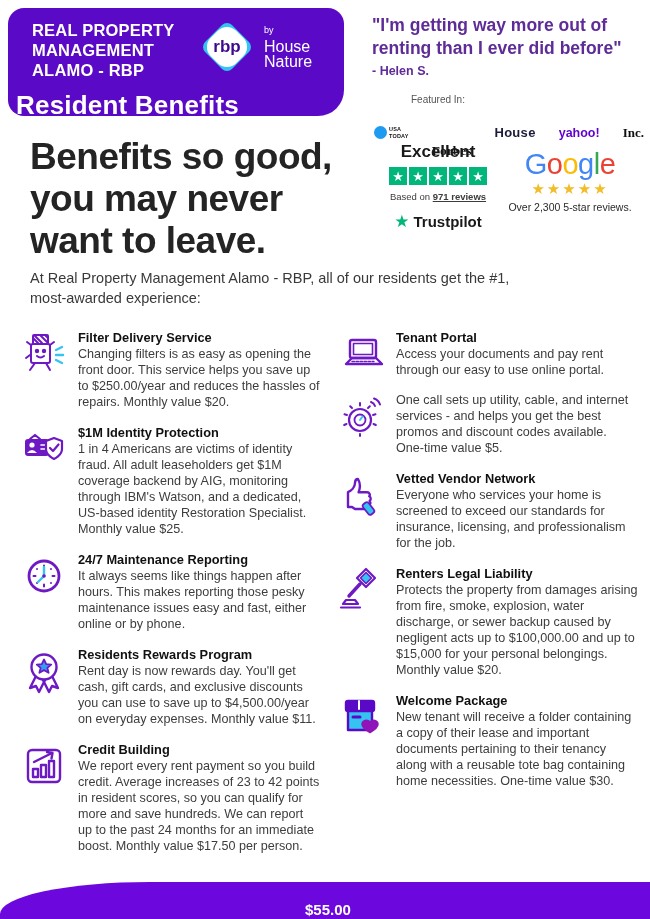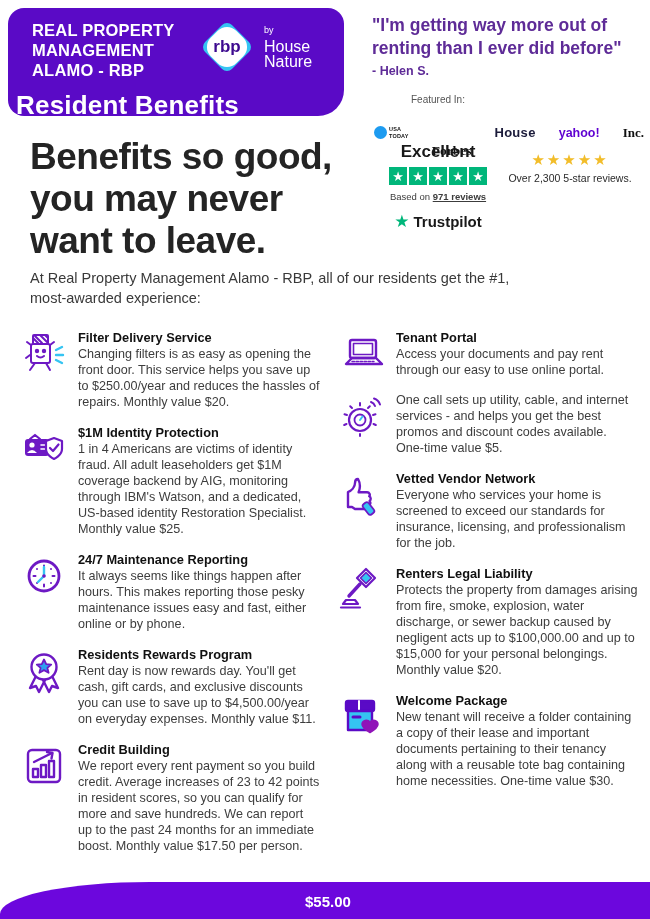--- a/index.html
+++ b/index.html
@@ -60,21 +60,21 @@
   .col{flex:1;display:flex;flex-direction:column;}
   .item{display:flex;gap:10px;margin-bottom:14px;}
   .item .icon{width:48px;height:48px;flex-shrink:0;}
   .item .txt{flex:1;}
   .item .title{font-size:12.8px;font-weight:bold;color:#101010;margin-bottom:2px;}
   .item .desc{font-size:12.6px;color:#3d3d3d;line-height:1.27;}
 
   
   .footer{position:absolute;left:0;right:0;bottom:0;height:37px;background:#6c07dd;border-top-left-radius:150px 32px;}
   .footer .tier{position:absolute;left:36px;top:11px;color:#fff;font-weight:bold;font-size:15px;letter-spacing:.3px;margin-top:24px;}
-  .footer .price{position:absolute;left:305px;top:11px;color:#fff;font-weight:bold;font-size:15px;}
+  .footer .price{position:absolute;left:305px;top:19px;color:#fff;font-weight:bold;font-size:15px;}
 </style>
 </head>
 <body>
 
 <div class="page">
 
   <div class="hero-box">
     <div class="company-name">REAL PROPERTY
 MANAGEMENT
 ALAMO - RBP</div>
@@ -117,20 +117,21 @@
       <span class="tp-star">★</span>
     </div>
     <div class="tp-basedon"><span>Based on </span><b>971 reviews</b></div>
     <div class="tp-brand">
       <span class="tp-glyph">★</span>
       <span class="tp-name">Trustpilot</span>
     </div>
   </div>
 
   <div class="g-block">
+    <div class="g-word"><span class="g1">G</span><span class="g2">o</span><span class="g3">o</span><span class="g4">g</span><span class="g5">l</span><span class="g6">e</span></div>
     <div class="g-stars">★★★★★</div>
     <div class="g-caption">Over 2,300 5-star reviews.</div>
   </div>
 
   <div class="headline">Benefits so good,
 you may never
 want to leave.</div>
   <div class="intro">At Real Property Management Alamo - RBP, all of our residents get the #1,
 most-awarded experience:</div>
 

